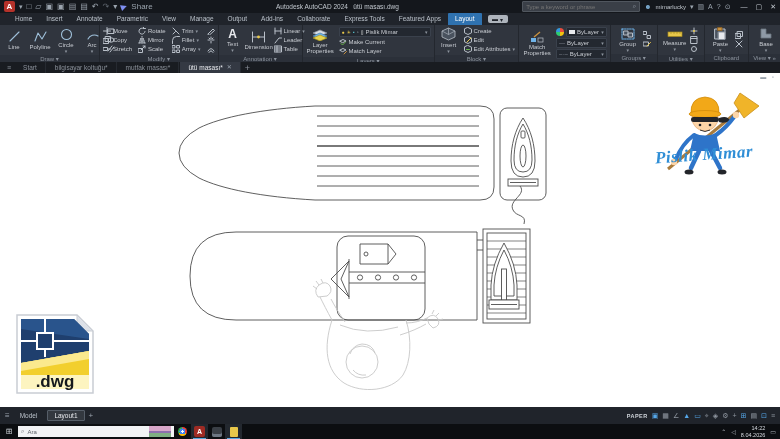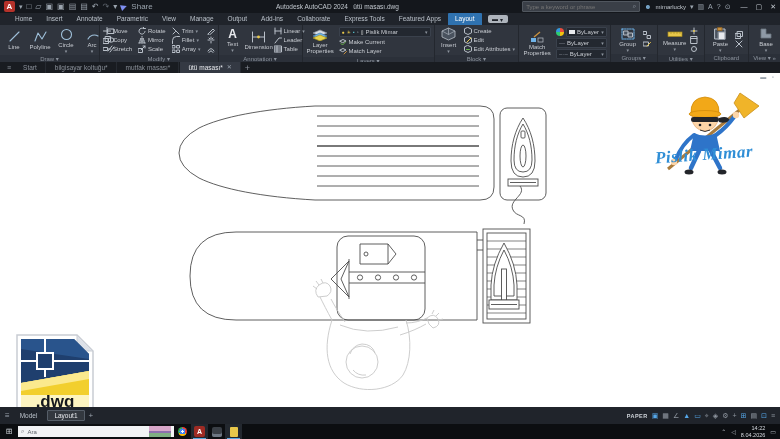--- a/index.html
+++ b/index.html
@@ -45,21 +45,21 @@
   
   #filetabs{top:62px;height:11px;background:#191c21;font-size:6.5px;color:#8a9099;gap:1px;padding-left:4px;}
   .ftab{padding:0 8px;line-height:11px;white-space:nowrap;border-right:1px solid #262a31;}
   .ftab.active{background:#343943;color:#e8eaee;display:flex;align-items:center;gap:4px;}
   .ficon{color:#8a9099;font-size:7px;padding:0 3px;}
   
   #canvas{position:absolute;top:73px;left:0;width:780px;height:334px;background:#ffffff;}
   #watermark{position:absolute;right:6px;top:72px;width:140px;text-align:center;
              font-family:"Liberation Serif",serif;font-style:italic;font-weight:bold;font-size:17px;
              color:#2f8ed6;transform:rotate(-4deg);letter-spacing:0.5px;}
-  #dwgbadge{position:absolute;left:14px;top:260px;width:82px;height:82px;}
+  #dwgbadge{position:absolute;left:14px;top:240px;width:82px;height:82px;}
   #cornerctl{position:absolute;right:4px;top:1px;color:#9aa3ad;font-size:6px;letter-spacing:2px;}
   
   #statusbar{top:407px;height:17px;background:#20242b;font-size:6.5px;color:#b9c0c9;padding:0 5px;gap:4px;}
   .ltab{padding:1px 6px;}
   .ltab.active{background:#33383f;border:1px solid #565e68;border-radius:1px;color:#e8eaee;}
   #statusicons{margin-left:auto;display:flex;align-items:center;gap:4px;font-size:7px;}
   .sic{color:#8d949e;line-height:1;}
   .sic.b{color:#55a7e8;}
   .paperlbl{font-size:5.5px;font-weight:bold;color:#cfd4da;letter-spacing:0.5px;}
   

